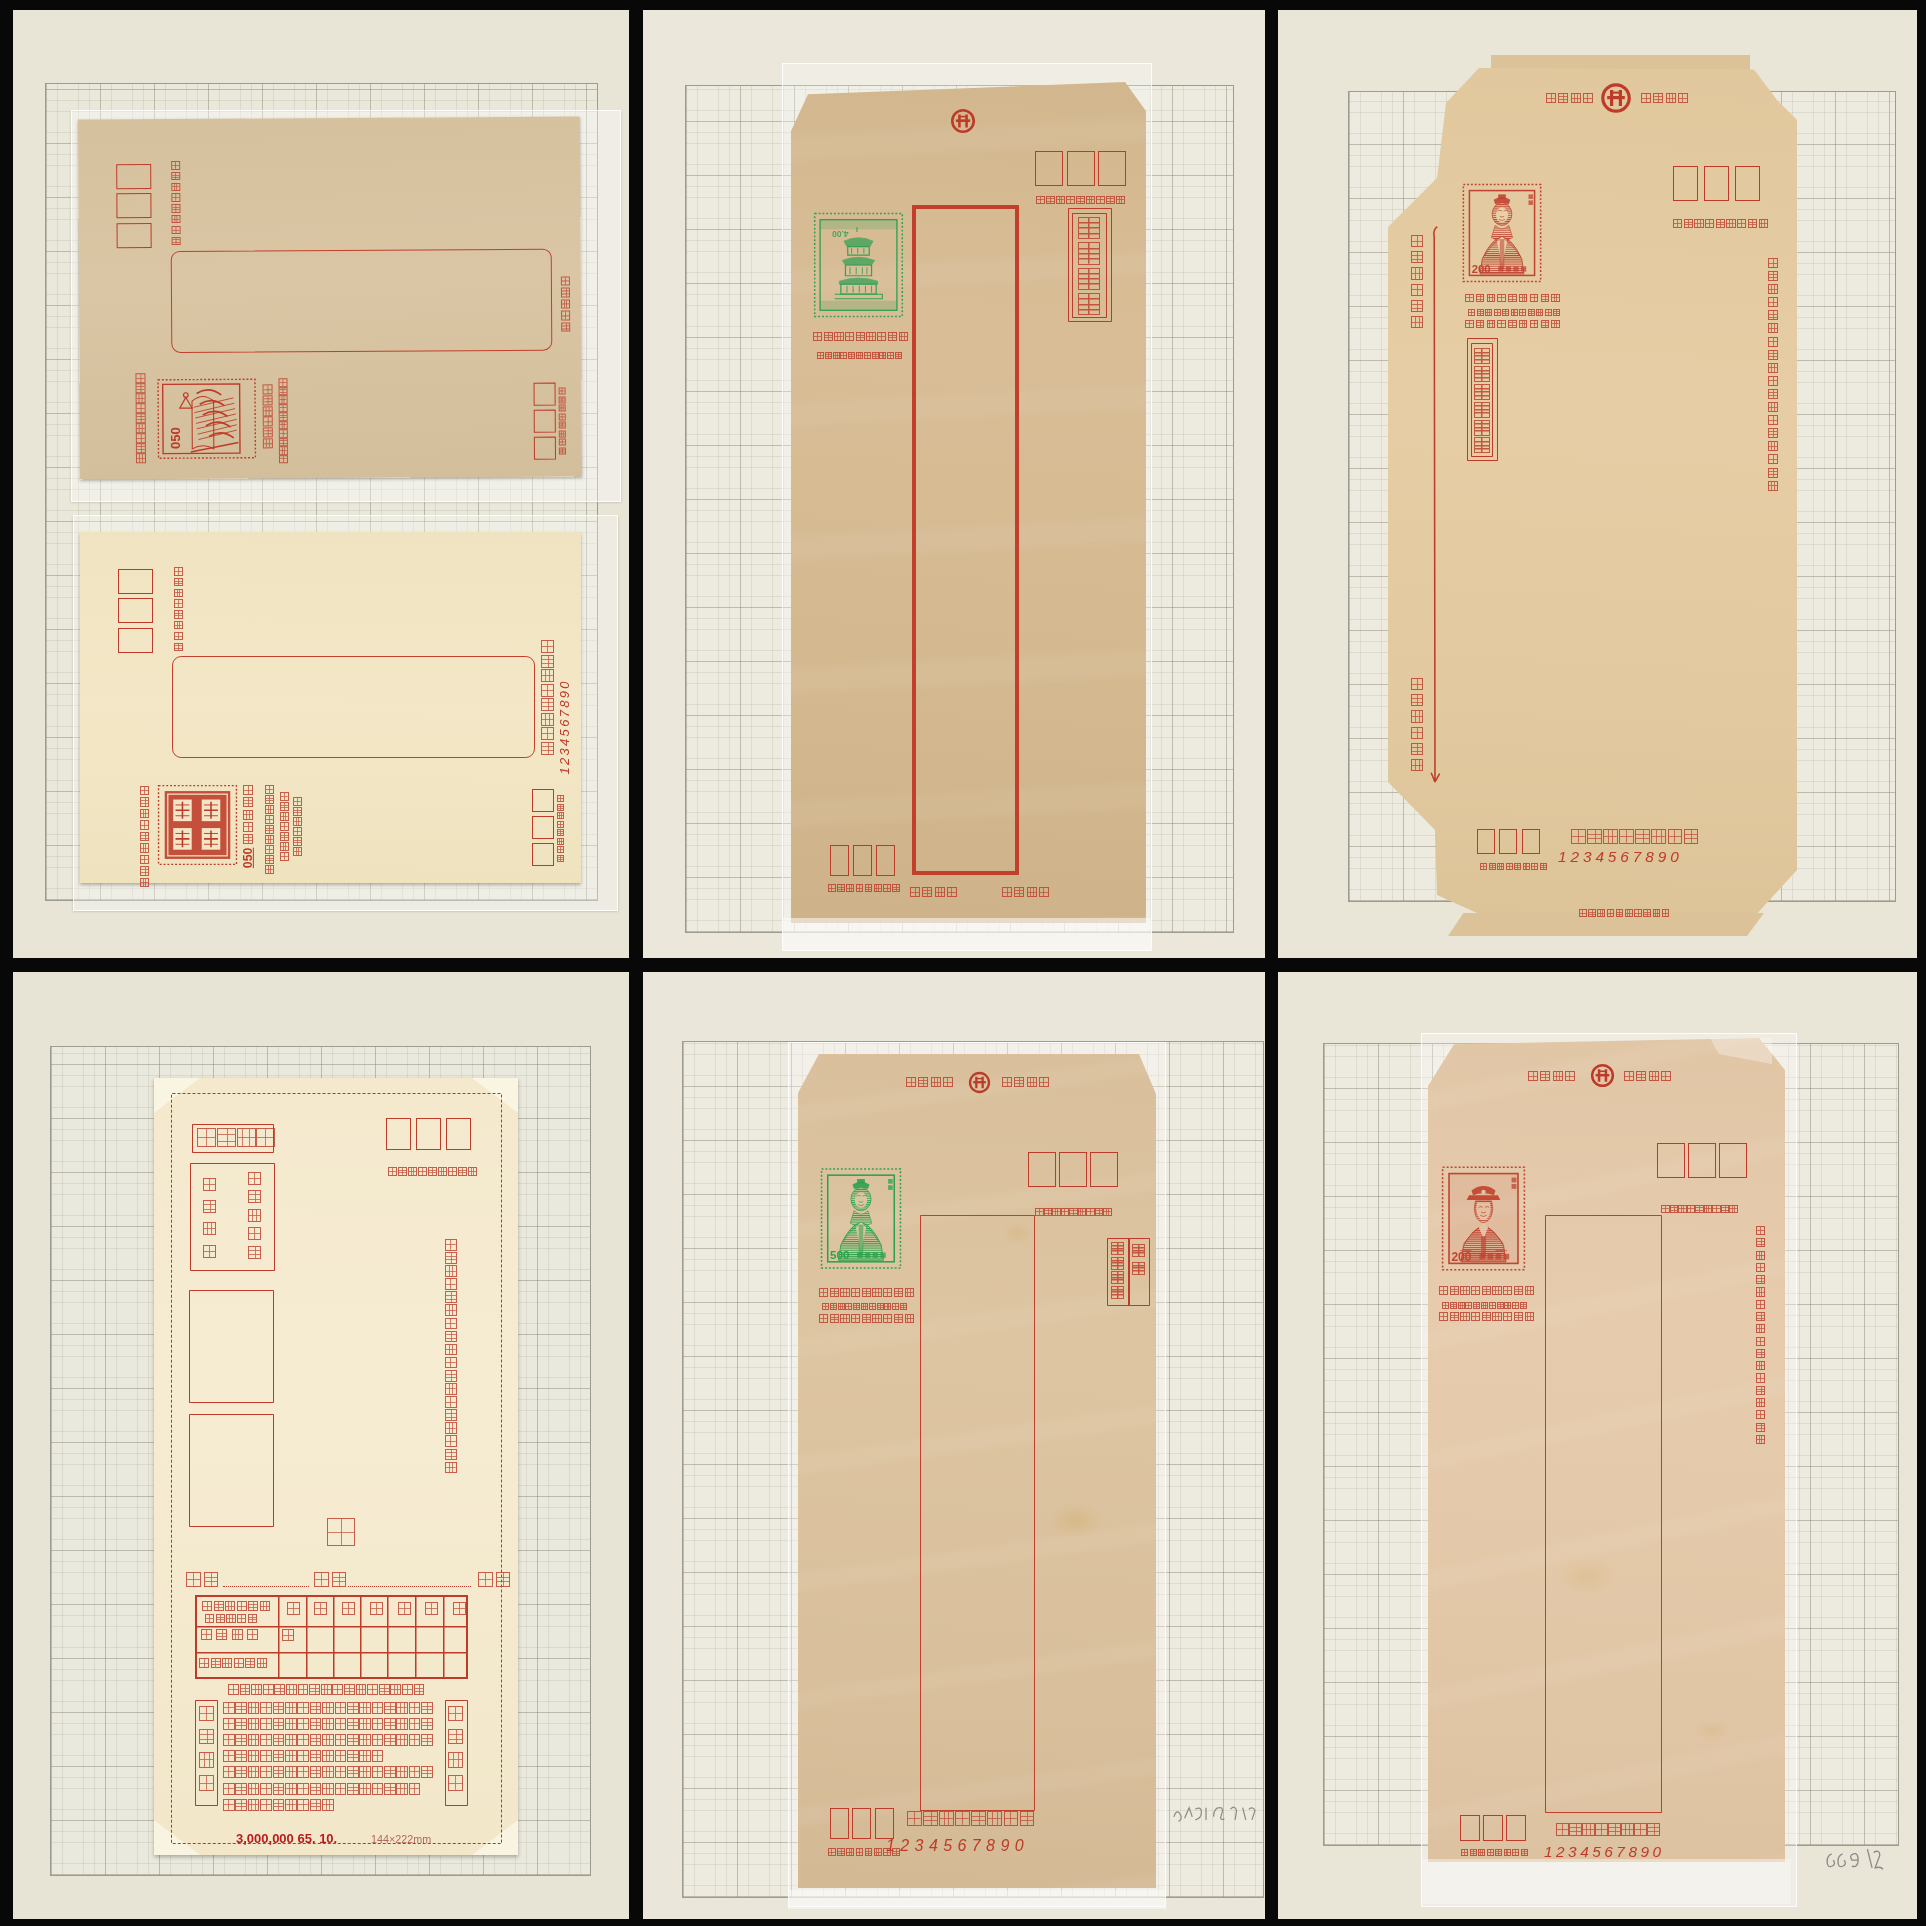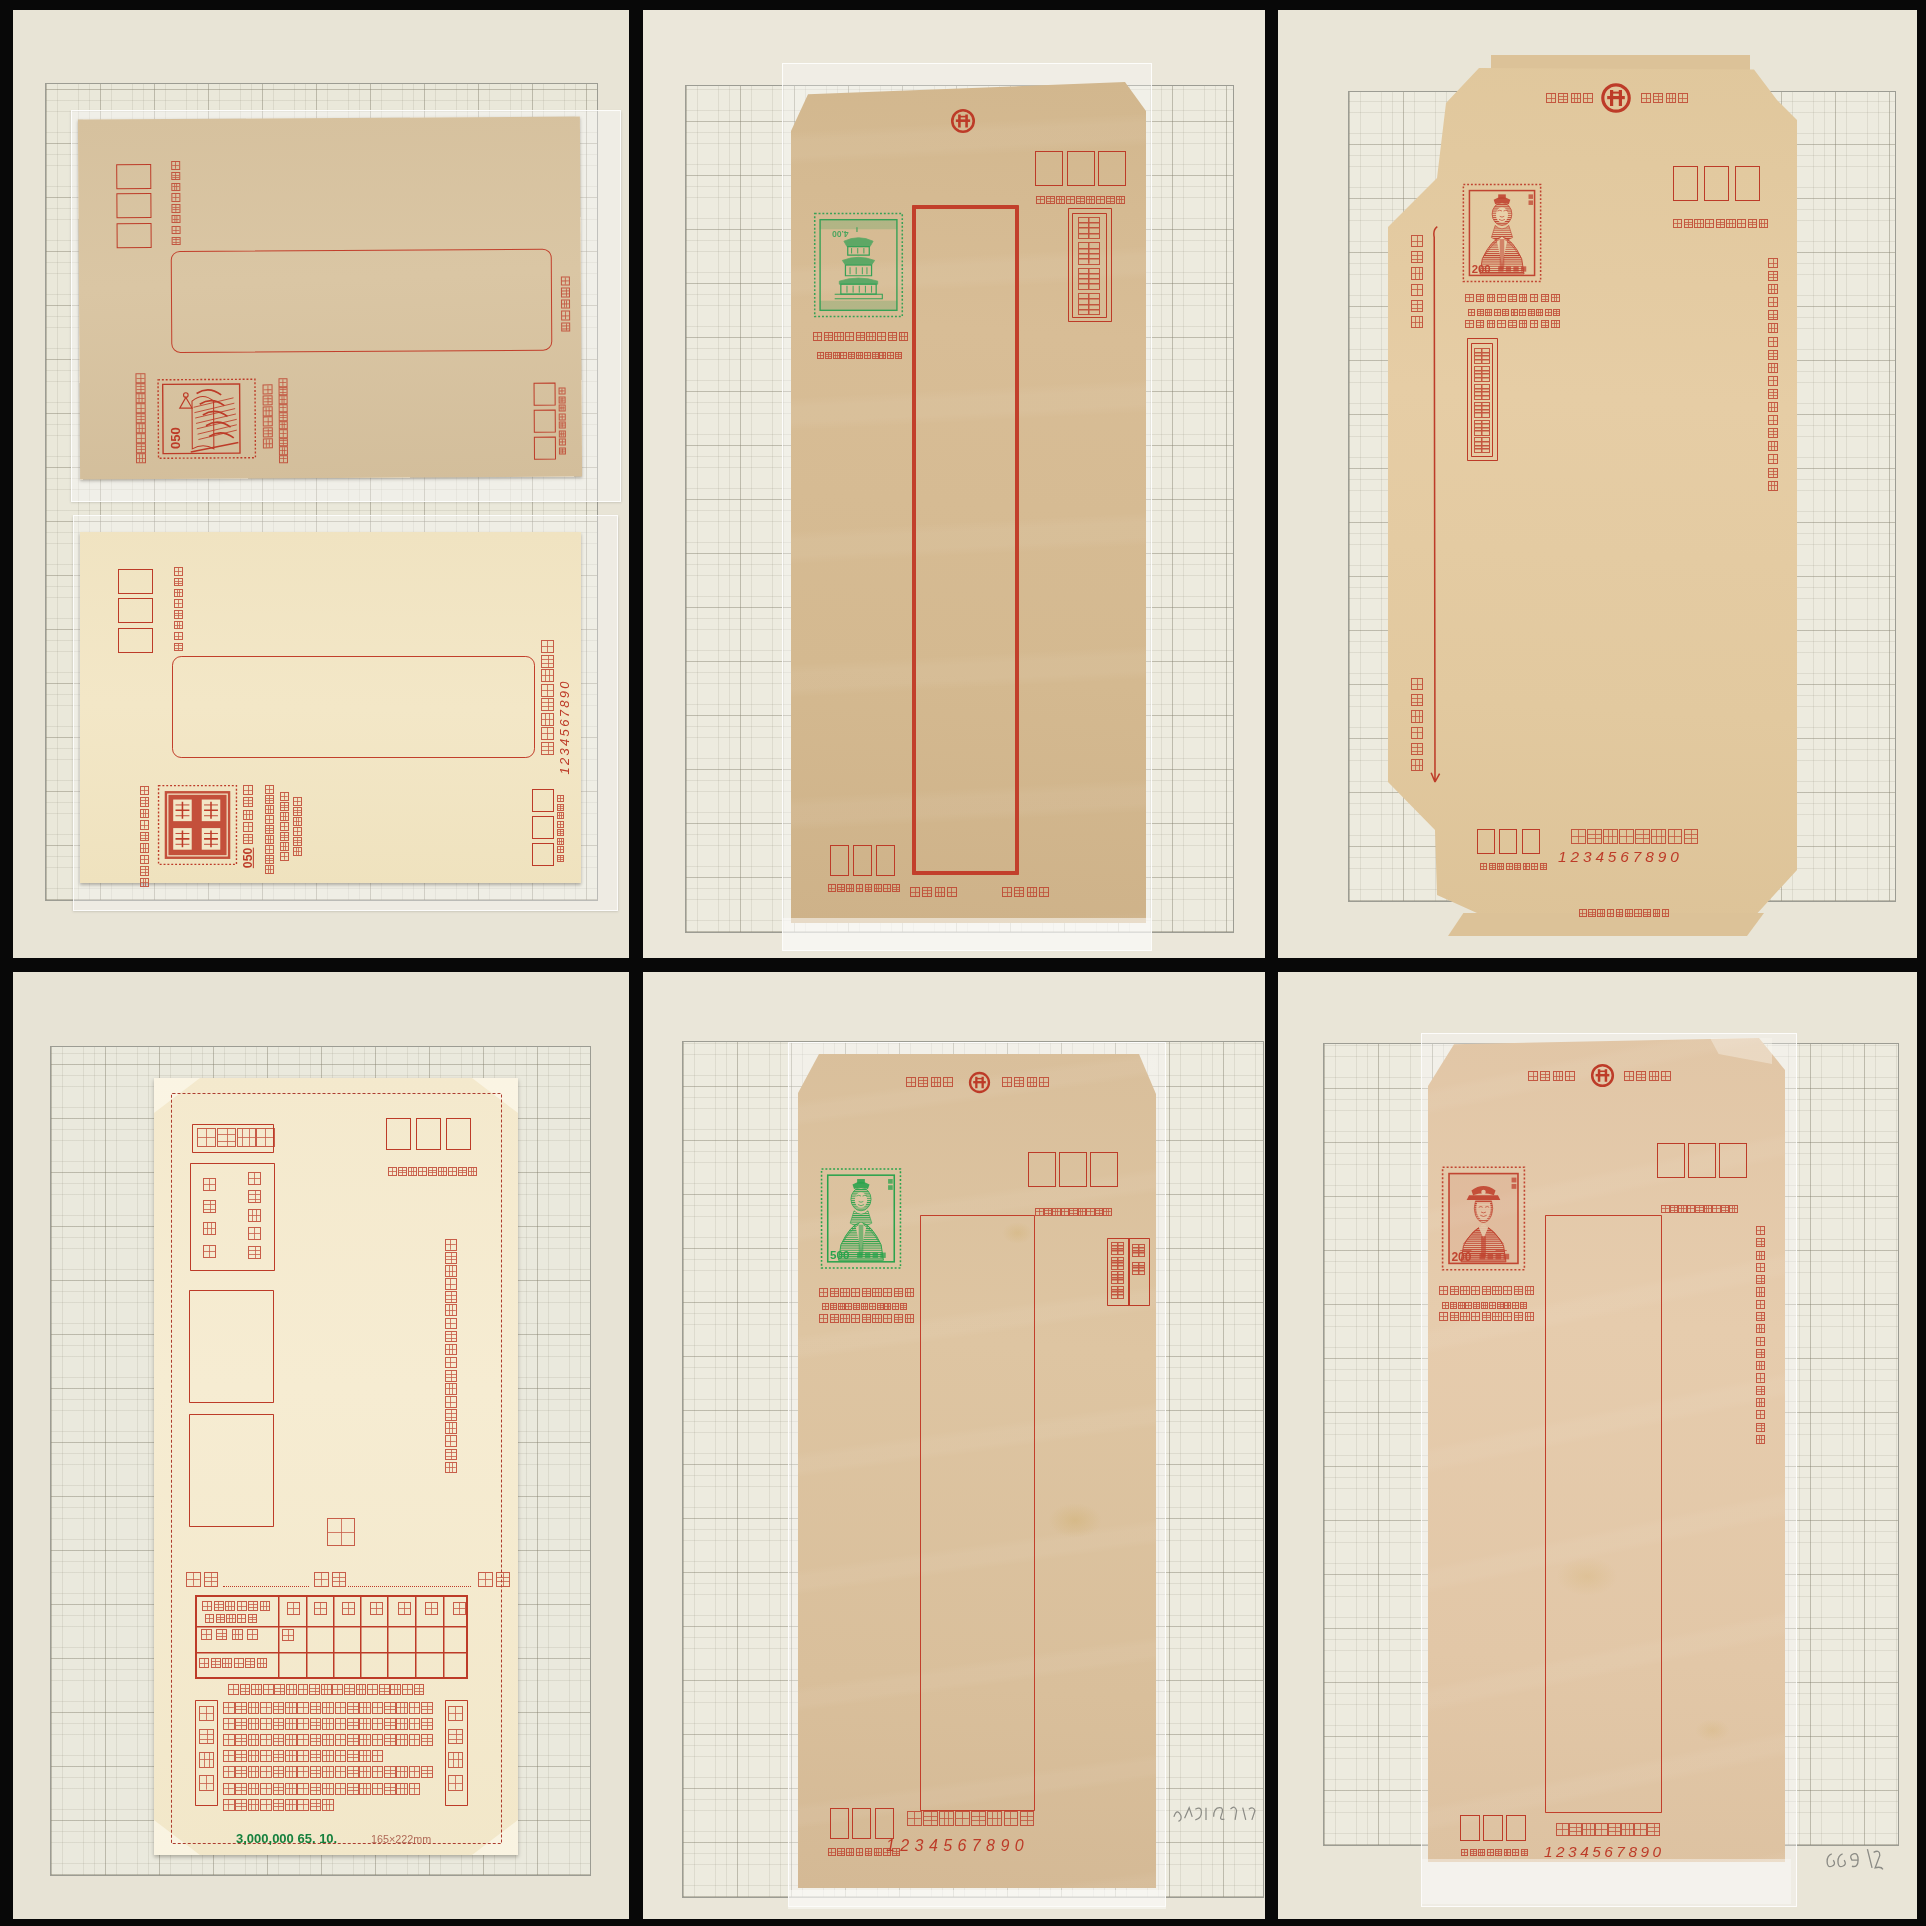--- a/index.html
+++ b/index.html
@@ -516,22 +516,22 @@
     </div>
 
 <div class="th" style="left:210px;top:730px;color:#bd3b28;white-space:nowrap;"><b class="z a ib" style="width:11.6px;height:11.6px;margin-right:0.8px;"></b><b class="z b ib" style="width:11.6px;height:11.6px;margin-right:0.8px;"></b><b class="z c ib" style="width:11.6px;height:11.6px;margin-right:0.8px;"></b><b class="z a ib" style="width:11.6px;height:11.6px;margin-right:0.8px;"></b><b class="z b ib" style="width:11.6px;height:11.6px;margin-right:0.8px;"></b><b class="z c ib" style="width:11.6px;height:11.6px;margin-right:0.8px;"></b><b class="z a ib" style="width:11.6px;height:11.6px;margin-right:0.8px;"></b><b class="z b ib" style="width:11.6px;height:11.6px;margin-right:0.8px;"></b><b class="z c ib" style="width:11.6px;height:11.6px;margin-right:0.8px;"></b><b class="z a ib" style="width:11.6px;height:11.6px;margin-right:0.8px;"></b><b class="z b ib" style="width:11.6px;height:11.6px;margin-right:0.8px;"></b><b class="z c ib" style="width:11.6px;height:11.6px;margin-right:0.8px;"></b><b class="z a ib" style="width:11.6px;height:11.6px;margin-right:0.8px;"></b><b class="z b ib" style="width:11.6px;height:11.6px;margin-right:0.8px;"></b><b class="z c ib" style="width:11.6px;height:11.6px;margin-right:0.8px;"></b><b class="z a ib" style="width:11.6px;height:11.6px;margin-right:0.8px;"></b><b class="z b ib" style="width:11.6px;height:11.6px;"></b></div>
 <div class="th" style="left:210px;top:746px;color:#bd3b28;white-space:nowrap;"><b class="z a ib" style="width:11.6px;height:11.6px;margin-right:0.8px;"></b><b class="z b ib" style="width:11.6px;height:11.6px;margin-right:0.8px;"></b><b class="z c ib" style="width:11.6px;height:11.6px;margin-right:0.8px;"></b><b class="z a ib" style="width:11.6px;height:11.6px;margin-right:0.8px;"></b><b class="z b ib" style="width:11.6px;height:11.6px;margin-right:0.8px;"></b><b class="z c ib" style="width:11.6px;height:11.6px;margin-right:0.8px;"></b><b class="z a ib" style="width:11.6px;height:11.6px;margin-right:0.8px;"></b><b class="z b ib" style="width:11.6px;height:11.6px;margin-right:0.8px;"></b><b class="z c ib" style="width:11.6px;height:11.6px;margin-right:0.8px;"></b><b class="z a ib" style="width:11.6px;height:11.6px;margin-right:0.8px;"></b><b class="z b ib" style="width:11.6px;height:11.6px;margin-right:0.8px;"></b><b class="z c ib" style="width:11.6px;height:11.6px;margin-right:0.8px;"></b><b class="z a ib" style="width:11.6px;height:11.6px;margin-right:0.8px;"></b><b class="z b ib" style="width:11.6px;height:11.6px;margin-right:0.8px;"></b><b class="z c ib" style="width:11.6px;height:11.6px;margin-right:0.8px;"></b><b class="z a ib" style="width:11.6px;height:11.6px;margin-right:0.8px;"></b><b class="z b ib" style="width:11.6px;height:11.6px;"></b></div>
 <div class="th" style="left:210px;top:762px;color:#bd3b28;white-space:nowrap;"><b class="z a ib" style="width:11.6px;height:11.6px;margin-right:0.8px;"></b><b class="z b ib" style="width:11.6px;height:11.6px;margin-right:0.8px;"></b><b class="z c ib" style="width:11.6px;height:11.6px;margin-right:0.8px;"></b><b class="z a ib" style="width:11.6px;height:11.6px;margin-right:0.8px;"></b><b class="z b ib" style="width:11.6px;height:11.6px;margin-right:0.8px;"></b><b class="z c ib" style="width:11.6px;height:11.6px;margin-right:0.8px;"></b><b class="z a ib" style="width:11.6px;height:11.6px;margin-right:0.8px;"></b><b class="z b ib" style="width:11.6px;height:11.6px;margin-right:0.8px;"></b><b class="z c ib" style="width:11.6px;height:11.6px;margin-right:0.8px;"></b><b class="z a ib" style="width:11.6px;height:11.6px;margin-right:0.8px;"></b><b class="z b ib" style="width:11.6px;height:11.6px;margin-right:0.8px;"></b><b class="z c ib" style="width:11.6px;height:11.6px;margin-right:0.8px;"></b><b class="z a ib" style="width:11.6px;height:11.6px;margin-right:0.8px;"></b><b class="z b ib" style="width:11.6px;height:11.6px;margin-right:0.8px;"></b><b class="z c ib" style="width:11.6px;height:11.6px;margin-right:0.8px;"></b><b class="z a ib" style="width:11.6px;height:11.6px;margin-right:0.8px;"></b><b class="z b ib" style="width:11.6px;height:11.6px;"></b></div>
 <div class="th" style="left:210px;top:778px;color:#bd3b28;white-space:nowrap;"><b class="z a ib" style="width:11.6px;height:11.6px;margin-right:0.8px;"></b><b class="z b ib" style="width:11.6px;height:11.6px;margin-right:0.8px;"></b><b class="z c ib" style="width:11.6px;height:11.6px;margin-right:0.8px;"></b><b class="z a ib" style="width:11.6px;height:11.6px;margin-right:0.8px;"></b><b class="z b ib" style="width:11.6px;height:11.6px;margin-right:0.8px;"></b><b class="z c ib" style="width:11.6px;height:11.6px;margin-right:0.8px;"></b><b class="z a ib" style="width:11.6px;height:11.6px;margin-right:0.8px;"></b><b class="z b ib" style="width:11.6px;height:11.6px;margin-right:0.8px;"></b><b class="z c ib" style="width:11.6px;height:11.6px;margin-right:0.8px;"></b><b class="z a ib" style="width:11.6px;height:11.6px;margin-right:0.8px;"></b><b class="z b ib" style="width:11.6px;height:11.6px;margin-right:0.8px;"></b><b class="z c ib" style="width:11.6px;height:11.6px;margin-right:0.8px;"></b><b class="z a ib" style="width:11.6px;height:11.6px;"></b></div>
 <div class="th" style="left:210px;top:794px;color:#bd3b28;white-space:nowrap;"><b class="z a ib" style="width:11.6px;height:11.6px;margin-right:0.8px;"></b><b class="z b ib" style="width:11.6px;height:11.6px;margin-right:0.8px;"></b><b class="z c ib" style="width:11.6px;height:11.6px;margin-right:0.8px;"></b><b class="z a ib" style="width:11.6px;height:11.6px;margin-right:0.8px;"></b><b class="z b ib" style="width:11.6px;height:11.6px;margin-right:0.8px;"></b><b class="z c ib" style="width:11.6px;height:11.6px;margin-right:0.8px;"></b><b class="z a ib" style="width:11.6px;height:11.6px;margin-right:0.8px;"></b><b class="z b ib" style="width:11.6px;height:11.6px;margin-right:0.8px;"></b><b class="z c ib" style="width:11.6px;height:11.6px;margin-right:0.8px;"></b><b class="z a ib" style="width:11.6px;height:11.6px;margin-right:0.8px;"></b><b class="z b ib" style="width:11.6px;height:11.6px;margin-right:0.8px;"></b><b class="z c ib" style="width:11.6px;height:11.6px;margin-right:0.8px;"></b><b class="z a ib" style="width:11.6px;height:11.6px;margin-right:0.8px;"></b><b class="z b ib" style="width:11.6px;height:11.6px;margin-right:0.8px;"></b><b class="z c ib" style="width:11.6px;height:11.6px;margin-right:0.8px;"></b><b class="z a ib" style="width:11.6px;height:11.6px;margin-right:0.8px;"></b><b class="z b ib" style="width:11.6px;height:11.6px;"></b></div>
 <div class="th" style="left:210px;top:811px;color:#bd3b28;white-space:nowrap;"><b class="z a ib" style="width:11.6px;height:11.6px;margin-right:0.8px;"></b><b class="z b ib" style="width:11.6px;height:11.6px;margin-right:0.8px;"></b><b class="z c ib" style="width:11.6px;height:11.6px;margin-right:0.8px;"></b><b class="z a ib" style="width:11.6px;height:11.6px;margin-right:0.8px;"></b><b class="z b ib" style="width:11.6px;height:11.6px;margin-right:0.8px;"></b><b class="z c ib" style="width:11.6px;height:11.6px;margin-right:0.8px;"></b><b class="z a ib" style="width:11.6px;height:11.6px;margin-right:0.8px;"></b><b class="z b ib" style="width:11.6px;height:11.6px;margin-right:0.8px;"></b><b class="z c ib" style="width:11.6px;height:11.6px;margin-right:0.8px;"></b><b class="z a ib" style="width:11.6px;height:11.6px;margin-right:0.8px;"></b><b class="z b ib" style="width:11.6px;height:11.6px;margin-right:0.8px;"></b><b class="z c ib" style="width:11.6px;height:11.6px;margin-right:0.8px;"></b><b class="z a ib" style="width:11.6px;height:11.6px;margin-right:0.8px;"></b><b class="z b ib" style="width:11.6px;height:11.6px;margin-right:0.8px;"></b><b class="z c ib" style="width:11.6px;height:11.6px;margin-right:0.8px;"></b><b class="z a ib" style="width:11.6px;height:11.6px;"></b></div>
 <div class="th" style="left:210px;top:827px;color:#bd3b28;white-space:nowrap;"><b class="z a ib" style="width:11.6px;height:11.6px;margin-right:0.8px;"></b><b class="z b ib" style="width:11.6px;height:11.6px;margin-right:0.8px;"></b><b class="z c ib" style="width:11.6px;height:11.6px;margin-right:0.8px;"></b><b class="z a ib" style="width:11.6px;height:11.6px;margin-right:0.8px;"></b><b class="z b ib" style="width:11.6px;height:11.6px;margin-right:0.8px;"></b><b class="z c ib" style="width:11.6px;height:11.6px;margin-right:0.8px;"></b><b class="z a ib" style="width:11.6px;height:11.6px;margin-right:0.8px;"></b><b class="z b ib" style="width:11.6px;height:11.6px;margin-right:0.8px;"></b><b class="z c ib" style="width:11.6px;height:11.6px;"></b></div>
 
-<div class="abs" style="left:223px;top:859px;font-size:13px;font-weight:bold;color:#15803d;font-family:'Liberation Sans'">3,000,000 65. 10.</div>
-<div class="abs" style="left:358px;top:861px;font-size:10.8px;color:#b06a58;font-family:'Liberation Sans'">165×222mm</div>
+<div class="abs" style="left:223px;top:859px;font-size:13px;font-weight:bold;color:#b91c1c;font-family:'Liberation Sans'">3,000,000 65. 10.</div>
+<div class="abs" style="left:358px;top:861px;font-size:10.8px;color:#b06a58;font-family:'Liberation Sans'">144×222mm</div>
 </div>
 
 <div class="panel" style="left:643px;top:972px;width:622px;height:947px;background:#eae6d9">
 
 <div class="grid" style="left:39px;top:69px;width:582px;height:857px;background-color:#edebdf"></div>
 
 <div class="abs" style="left:145px;top:70px;width:378px;height:865px;background:rgba(252,252,254,.32);border:0.8px solid rgba(255,255,255,.85)"></div>
 
 <div class="abs" style="left:155px;top:82px;width:358px;height:834px;background:linear-gradient(184deg,#d9bf9b,#dec5a2 35%,#d9bf9b 75%,#d4b995);box-shadow:0 1.5px 3.9px rgba(70,65,55,.45);clip-path:polygon(21px 0,341px 0,358px 40px,358px 834px,0 834px,0 39px)"></div>
 

